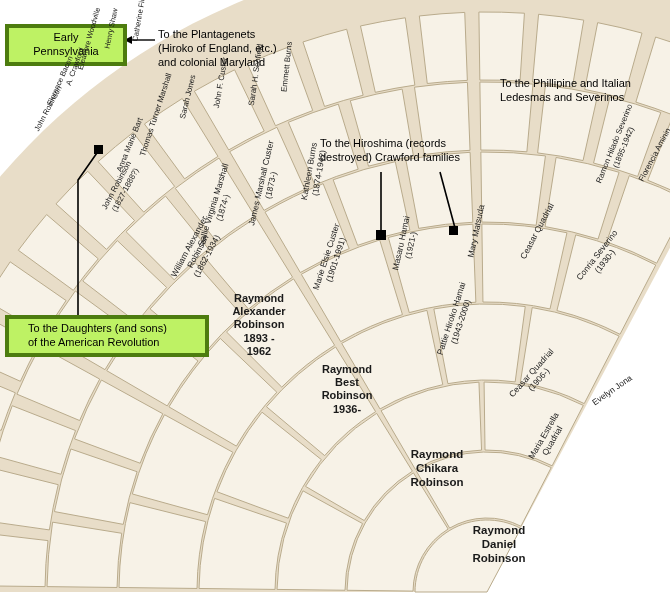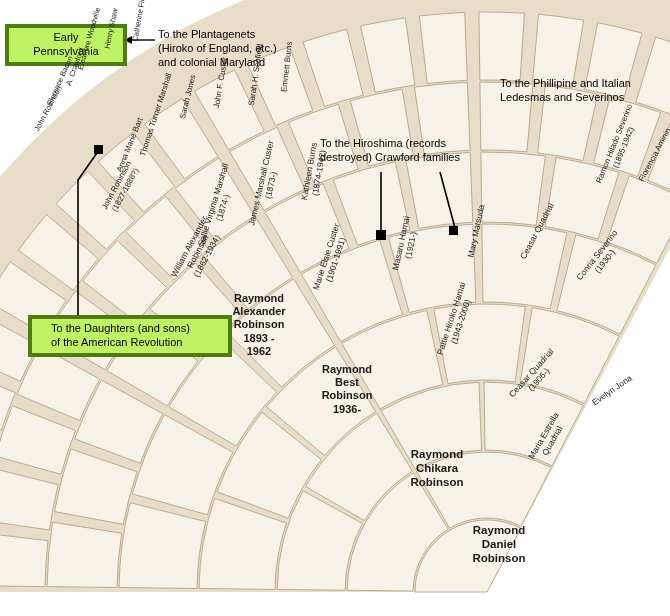--- a/index.html
+++ b/index.html
@@ -175,21 +175,21 @@
     <div class="anno plain left" style="left:158px;top:28px;width:152px;">To the Plantagenets
 (Hiroko of England, etc.)
 and colonial Maryland</div>
 
     <div class="anno plain left" style="left:500px;top:42px;width:170px;margin-top:35px;">To the Phillipine and Italian
 Ledesmas and Severinos</div>
 
     <div class="anno plain left" style="left:320px;top:137px;width:170px;">To  the  Hiroshima (records
 destroyed) Crawford families</div>
 
-    <div class="anno boxed left" style="left:5px;top:315px;width:158px;margin-left:23px;">To the Daughters (and sons)
+    <div class="anno boxed left" style="left:5px;top:315px;width:158px;">To the Daughters (and sons)
 of the American Revolution</div>
   </div>
 
   <div id="labellayer">
       <div class="cell-label" style="left: 453px; top: 524px; width: 92px; font-size: 11.5px; line-height: 1.2; font-weight: 700; transform: rotate(0deg); color: rgb(26, 26, 26);"><span>Raymond
 Daniel
 Robinson</span></div>
       <div class="cell-label" style="left: 388px; top: 448px; width: 98px; font-size: 11.5px; line-height: 1.2; font-weight: 700; transform: rotate(0deg); color: rgb(26, 26, 26);"><span>Raymond
 Chikara
 Robinson</span></div>

